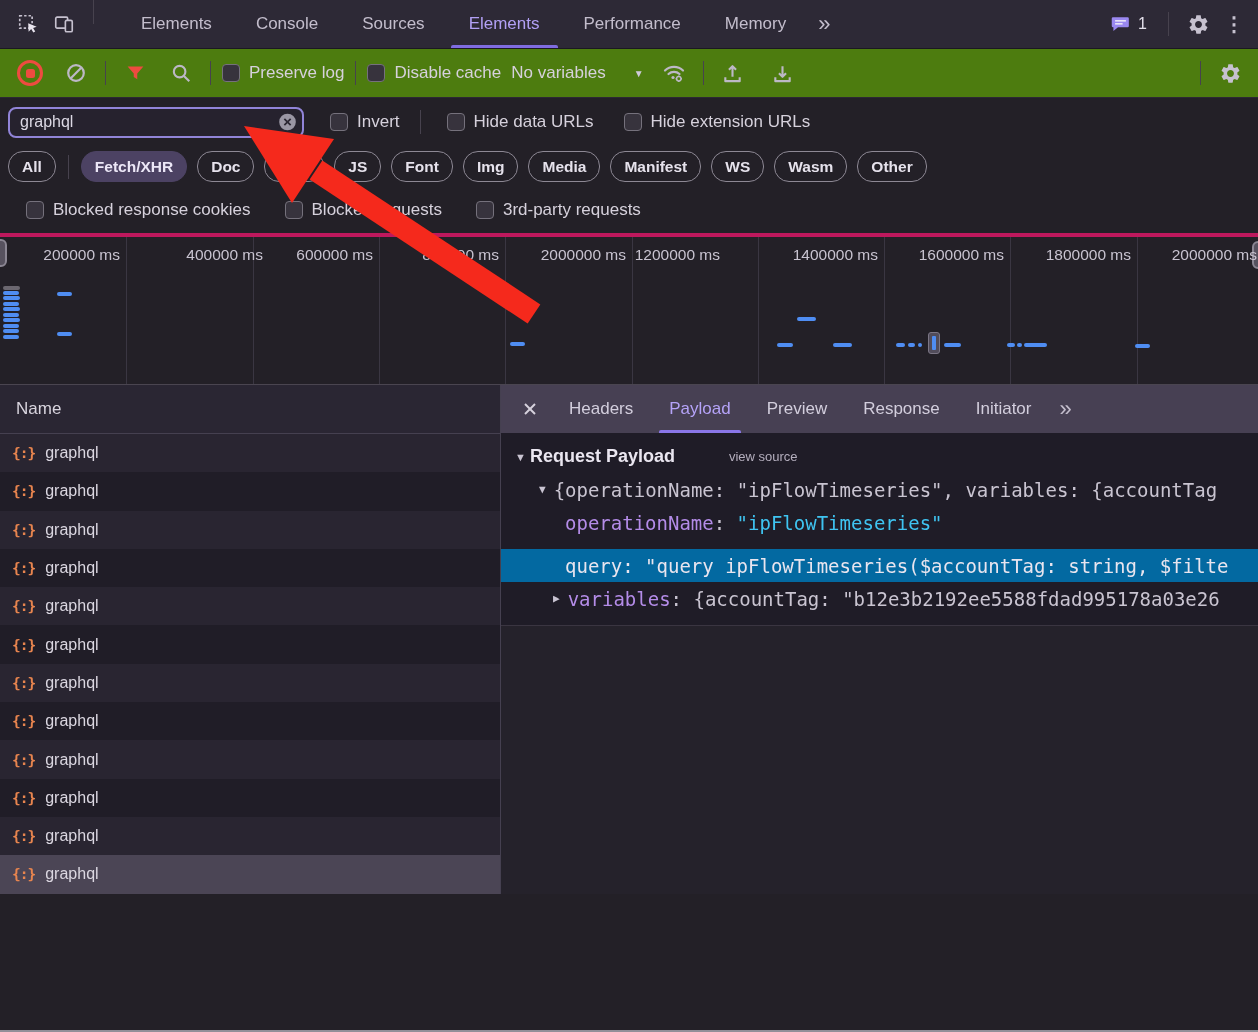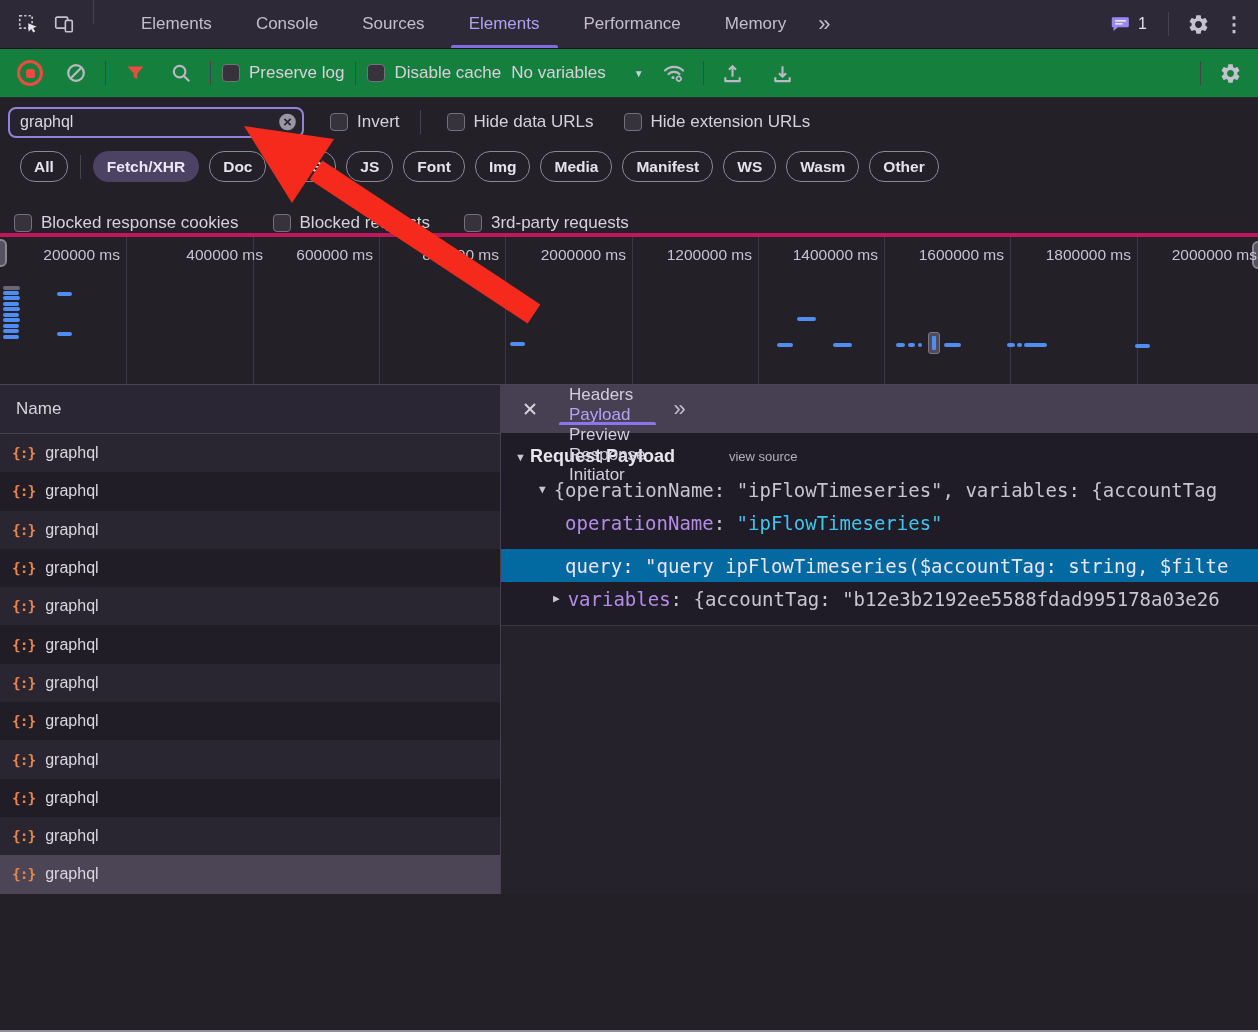--- a/index.html
+++ b/index.html
@@ -19,45 +19,45 @@
   .tab{padding:0 22px;display:flex;align-items:center;font-size:17px;color:#c3bdcc;position:relative;cursor:default;white-space:nowrap;}
   .tab.selected{color:#b2a0f5;}
   .tab.selected::after{content:"";position:absolute;left:4px;right:4px;bottom:0;height:3px;background:#7f6ce0;border-radius:2px 2px 0 0;}
   .more-tabs{display:flex;align-items:center;font-size:22px;color:#c3bdcc;padding:0 10px;letter-spacing:-2px;}
   .spacer{flex:1;}
   .issues{display:flex;align-items:center;gap:7px;padding:0 10px;font-size:16px;color:#e2dee9;}
   .top-right{display:flex;align-items:center;margin-right:6px;}
   .dots{font-size:20px;font-weight:bold;color:#c6c1cf;}
 
   
-  .toolbar{height:48px;background:#15803d;display:flex;align-items:center;padding:0 10px 0 12px;border-bottom:1px solid #2c2834;}
+  .toolbar{height:48px;background:#4d7c0f;display:flex;align-items:center;padding:0 10px 0 12px;border-bottom:1px solid #2c2834;}
   .rec-ring{width:20px;height:20px;border:3px solid #ee4b40;border-radius:50%;position:relative;}
   .rec-ring::after{content:"";position:absolute;left:50%;top:50%;width:9px;height:9px;margin:-4.5px 0 0 -4.5px;background:#ee4b40;border-radius:2.5px;}
   .cb-group{display:flex;align-items:center;gap:9px;font-size:17px;color:#d6d1dc;white-space:nowrap;}
   .cb{width:16px;height:16px;border:1.5px solid #75717c;border-radius:4px;background:#37333d;flex:none;}
   .throttle{display:flex;align-items:center;gap:28px;margin-left:10px;font-size:17px;color:#d6d1dc;white-space:nowrap;}
   .caret{font-size:10px;color:#cfcada;}
 
   
   .filter-row{height:48px;display:flex;align-items:center;padding-left:8px;background:#232027;}
   .filter-box{position:relative;width:296px;height:31px;flex:none;}
   .filter-input{width:100%;height:100%;box-sizing:border-box;background:#26222e;border:2px solid #9184d8;border-radius:8px;color:#dcd8e4;font-size:16px;font-family:"Liberation Sans",sans-serif;padding:0 32px 0 10px;outline:none;}
   .clear-btn{position:absolute;right:6px;top:50%;transform:translateY(-50%);}
   .filter-row .cb-group{margin-left:26px;}
   .filter-row .vdiv{margin:0 4px 0 20px;}
   .filter-row .cb-group.tight{margin-left:22px;}
 
   
-  .chips-row{height:41px;display:flex;align-items:center;padding-left:20px;gap:10px;background:#232027;}
+  .chips-row{height:41px;display:flex;align-items:center;padding-left:8px;gap:10px;background:#232027;}
   .chip{height:31px;box-sizing:border-box;display:flex;align-items:center;padding:0 13px;border:1.5px solid #8d8894;border-radius:15px;font-size:15.5px;font-weight:600;color:#e6e2ec;white-space:nowrap;}
   .chip.selected{background:#4c4263;border-color:#4c4263;color:#ece7f7;}
   .chips-row .vdiv{margin:0 2px;}
 
   
-  .blocked-row{height:46px;display:flex;align-items:flex-end;padding-left:14px;gap:34px;background:#232027;}
+  .blocked-row{height:46px;display:flex;align-items:center;padding-left:26px;gap:34px;background:#232027;}
 
   
   .timeline{position:relative;height:147px;background:#232027;border-top:4px solid #be185d;border-bottom:1px solid #4a4550;overflow:hidden;}
   .gridline{position:absolute;top:0;bottom:0;width:1px;background:#3a3642;}
   .tick-label{position:absolute;top:9px;width:144px;text-align:right;font-size:15.5px;color:#c8c3d0;white-space:nowrap;}
   .wbar{position:absolute;height:4px;border-radius:2px;background:#4f8df2;}
   .wbar.gray{background:#6b6770;}
   .wpill{position:absolute;box-sizing:border-box;border:1px solid #7b7685;background:#514c5a;border-radius:3px;}
   .wpill::after{content:"";position:absolute;left:50%;top:3px;bottom:3px;width:4px;margin-left:-2px;background:#4f8df2;border-radius:1px;}
   .grip{position:absolute;width:12px;height:28px;background:#57525f;border:2px solid #8b8693;border-radius:7px;box-sizing:border-box;}
@@ -310,21 +310,21 @@
       <div class="tick-label" style="left: -24px;">200000 ms</div>
       <div class="gridline" style="left: 253px;"></div>
       <div class="tick-label" style="left: 119px;">400000 ms</div>
       <div class="gridline" style="left: 379px;"></div>
       <div class="tick-label" style="left: 229px;">600000 ms</div>
       <div class="gridline" style="left: 505px;"></div>
       <div class="tick-label" style="left: 355px;">800000 ms</div>
       <div class="gridline" style="left: 632px;"></div>
       <div class="tick-label" style="left: 482px;">2000000 ms</div>
       <div class="gridline" style="left: 758px;"></div>
-      <div class="tick-label" style="left: 608px;">1200000 ms</div>
+      <div class="tick-label" style="left: 576px;">1200000 ms</div>
       <div class="gridline" style="left: 884px;"></div>
       <div class="tick-label" style="left: 734px;">1400000 ms</div>
       <div class="gridline" style="left: 1010px;"></div>
       <div class="tick-label" style="left: 860px;">1600000 ms</div>
       <div class="gridline" style="left: 1137px;"></div>
       <div class="tick-label" style="left: 987px;">1800000 ms</div>
       <div class="tick-label" style="left: 1113px;">2000000 ms</div>
       <span class="wbar gray" style="left: 3px; top: 49px; width: 17px;"></span>
       <span class="wbar" style="left: 3px; top: 54px; width: 16px;"></span>
       <span class="wbar" style="left: 3px; top: 59px; width: 17px;"></span>
@@ -412,21 +412,21 @@
     <div class="right-panel">
       <div class="detail-tabs">
         <div class="close-btn">
           <span>
             <svg width="20" height="20" viewBox="0 0 24 24" stroke="#d6d1dd" stroke-width="2.4">
               <line x1="6" y1="6" x2="18" y2="18"></line>
                 <line x1="18" y1="6" x2="6" y2="18"></line>
             </svg>
           </span>
         </div>
-        <div id="detailTabs" style="display:flex;height:100%;flex-direction:column;">
+        <div id="detailTabs" style="display:flex;height:100%;">
             <div class="dtab">Headers</div>
             <div class="dtab selected">Payload</div>
             <div class="dtab">Preview</div>
             <div class="dtab">Response</div>
             <div class="dtab">Initiator</div>
           </div>
         <div class="more-tabs">
             <span>»</span>
           </div>
       </div>

